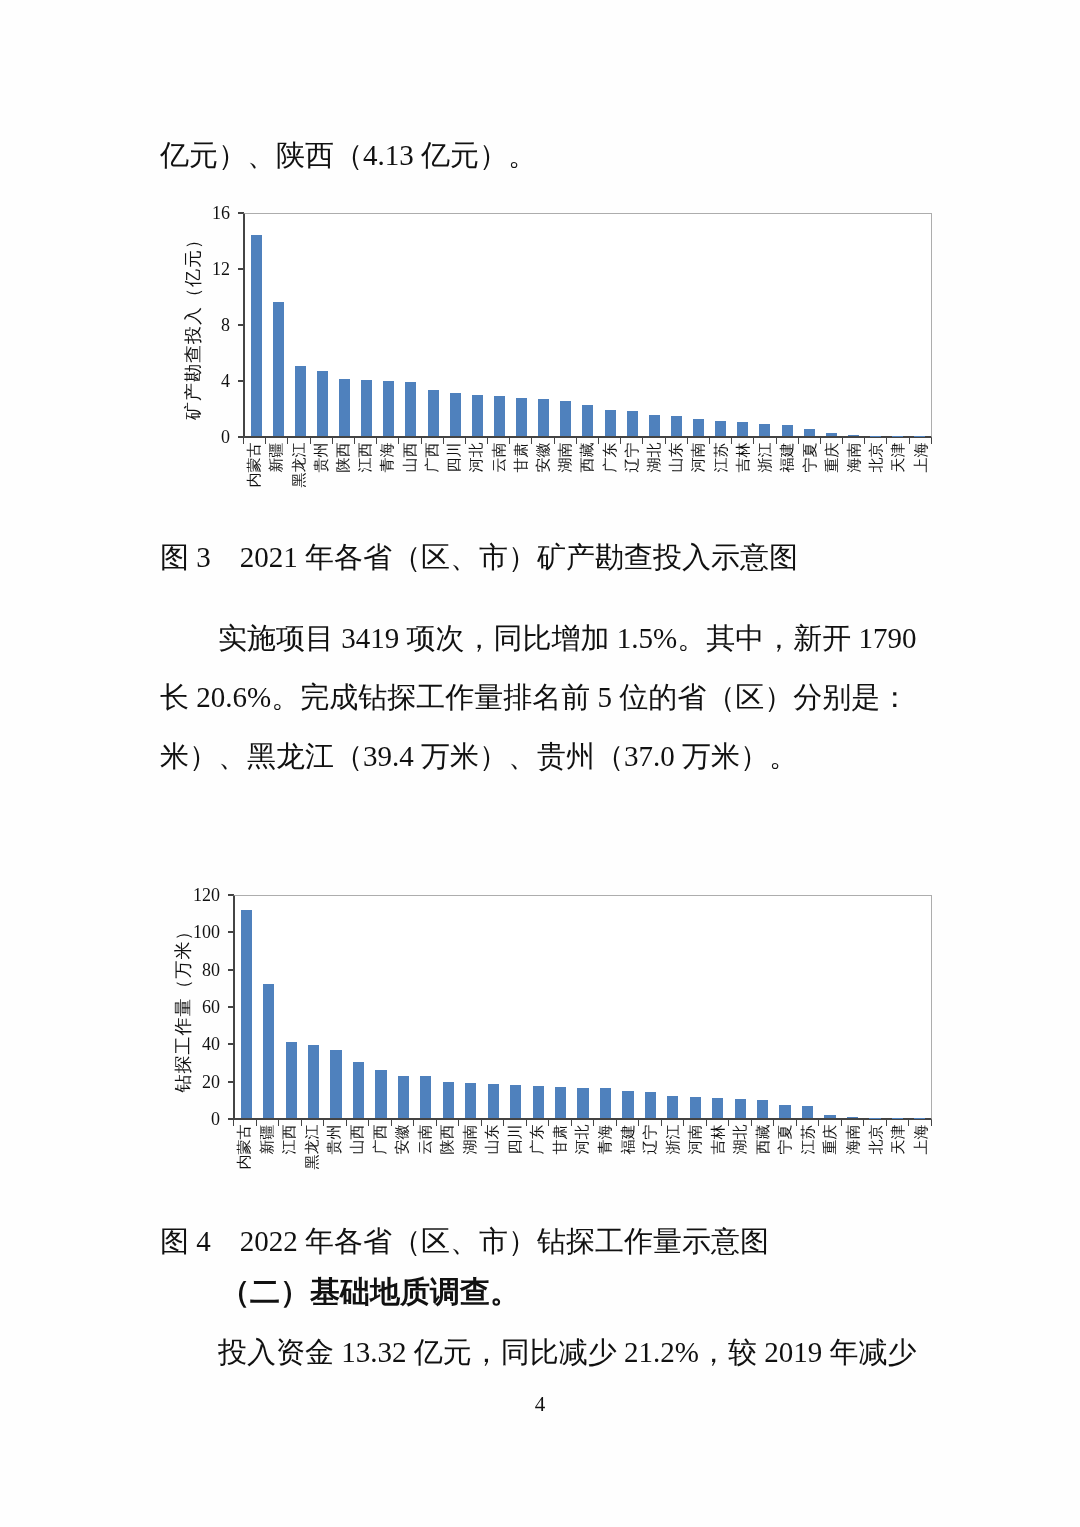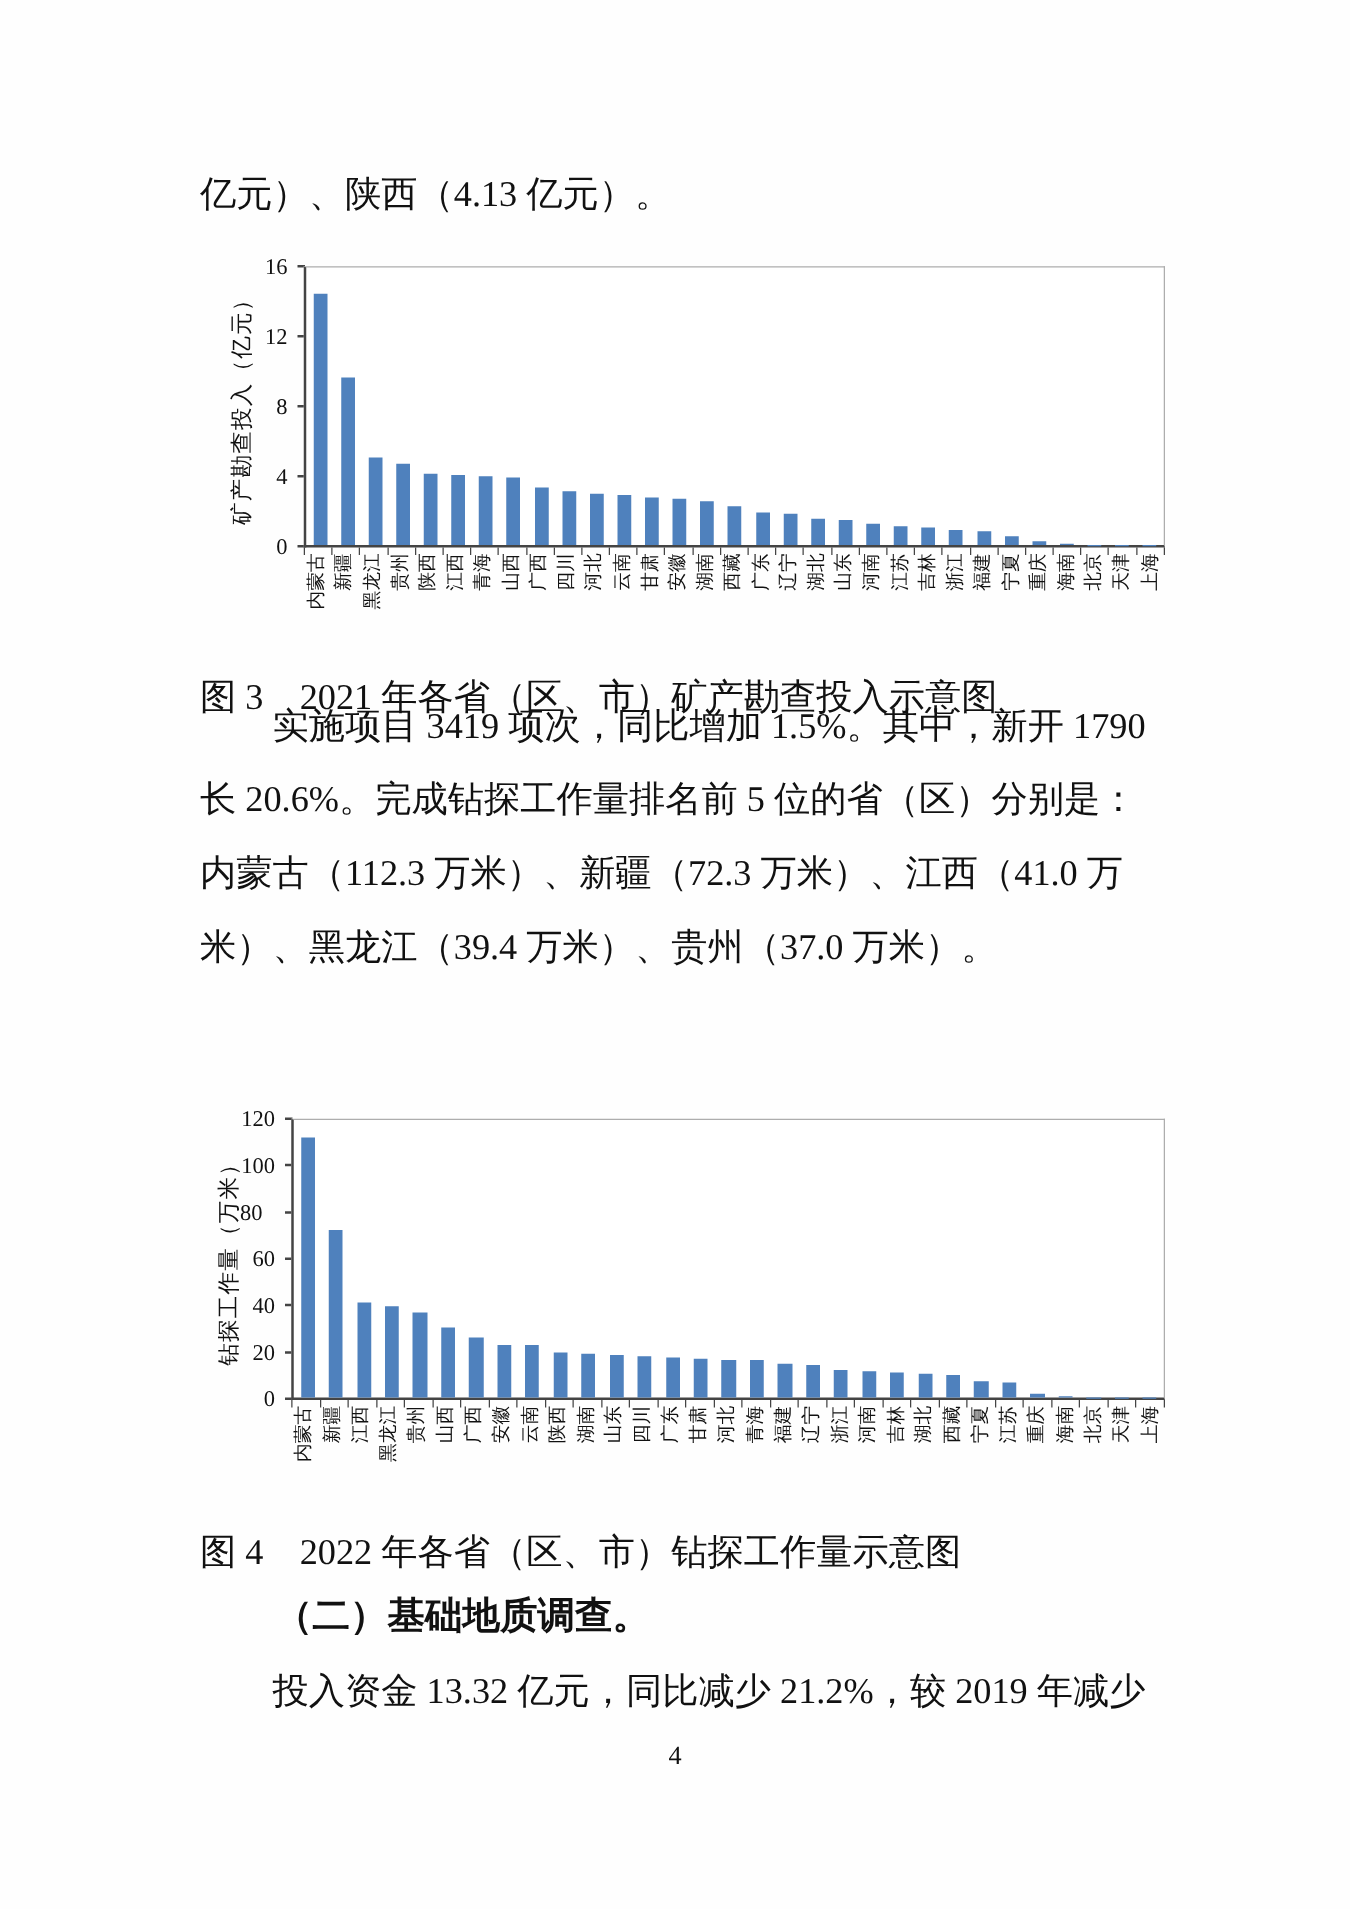--- a/index.html
+++ b/index.html
@@ -312,41 +312,40 @@
           <span>天津</span>
         </div>
         <div class="xlbl">
           <span>上海</span>
         </div>
       </div>
   </div>
 
   <div class="caption" style="top:538px;">图 3　2021 年各省（区、市）矿产勘查投入示意图</div>
 
-  <div class="para" style="top:552px;">
+  <div class="para" style="top:609px;">
     <div class="line indent">实施项目 3419 项次，同比增加 1.5%。其中，新开 1790</div>
     <div class="line">长 20.6%。完成钻探工作量排名前 5 位的省（区）分别是：</div>
-    <div class="line">内蒙古（112.3 万米）、新疆（72.3 万米）、江西（41.0 万</div>
     <div class="line">米）、黑龙江（39.4 万米）、贵州（37.0 万米）。</div>
   </div>
 
   <div class="chart" style="left:170px;top:882px;width:762px;height:318px;">
     <div class="ylabel" style="position:absolute;left:0;top:0;">
       <span style="left:-99px;top:115px;">钻探工作量（万米）</span>
     </div>
     <div class="ytickbox" style="left:20px;top:13px;width:38px;height:224px;">
         <div class="ytick-label" style="bottom: calc(0% - 9px);">0</div>
         <div class="ytick-mark" style="bottom: calc(0% - 1px);"></div>
         <div class="ytick-label" style="bottom: calc(16.6667% - 9px);">20</div>
         <div class="ytick-mark" style="bottom: calc(16.6667% - 1px);"></div>
         <div class="ytick-label" style="bottom: calc(33.3333% - 9px);">40</div>
         <div class="ytick-mark" style="bottom: calc(33.3333% - 1px);"></div>
         <div class="ytick-label" style="bottom: calc(50% - 9px);">60</div>
         <div class="ytick-mark" style="bottom: calc(50% - 1px);"></div>
-        <div class="ytick-label" style="bottom: calc(66.6667% - 9px); text-align: center;">80</div>
+        <div class="ytick-label" style="bottom: calc(66.6667% - 9px);">80</div>
         <div class="ytick-mark" style="bottom: calc(66.6667% - 1px);"></div>
         <div class="ytick-label" style="bottom: calc(83.3333% - 9px);">100</div>
         <div class="ytick-mark" style="bottom: calc(83.3333% - 1px);"></div>
         <div class="ytick-label" style="bottom: calc(100% - 9px);">120</div>
         <div class="ytick-mark" style="bottom: calc(100% - 1px);"></div>
       </div>
     <div class="plot" style="left:63px;top:13px;width:699px;height:225px;">
         <div class="bar-slot">
           <div class="bar" title="内蒙古：112.3" style="height: 93.5833%; background: rgb(79, 129, 189);"></div>
         </div>

